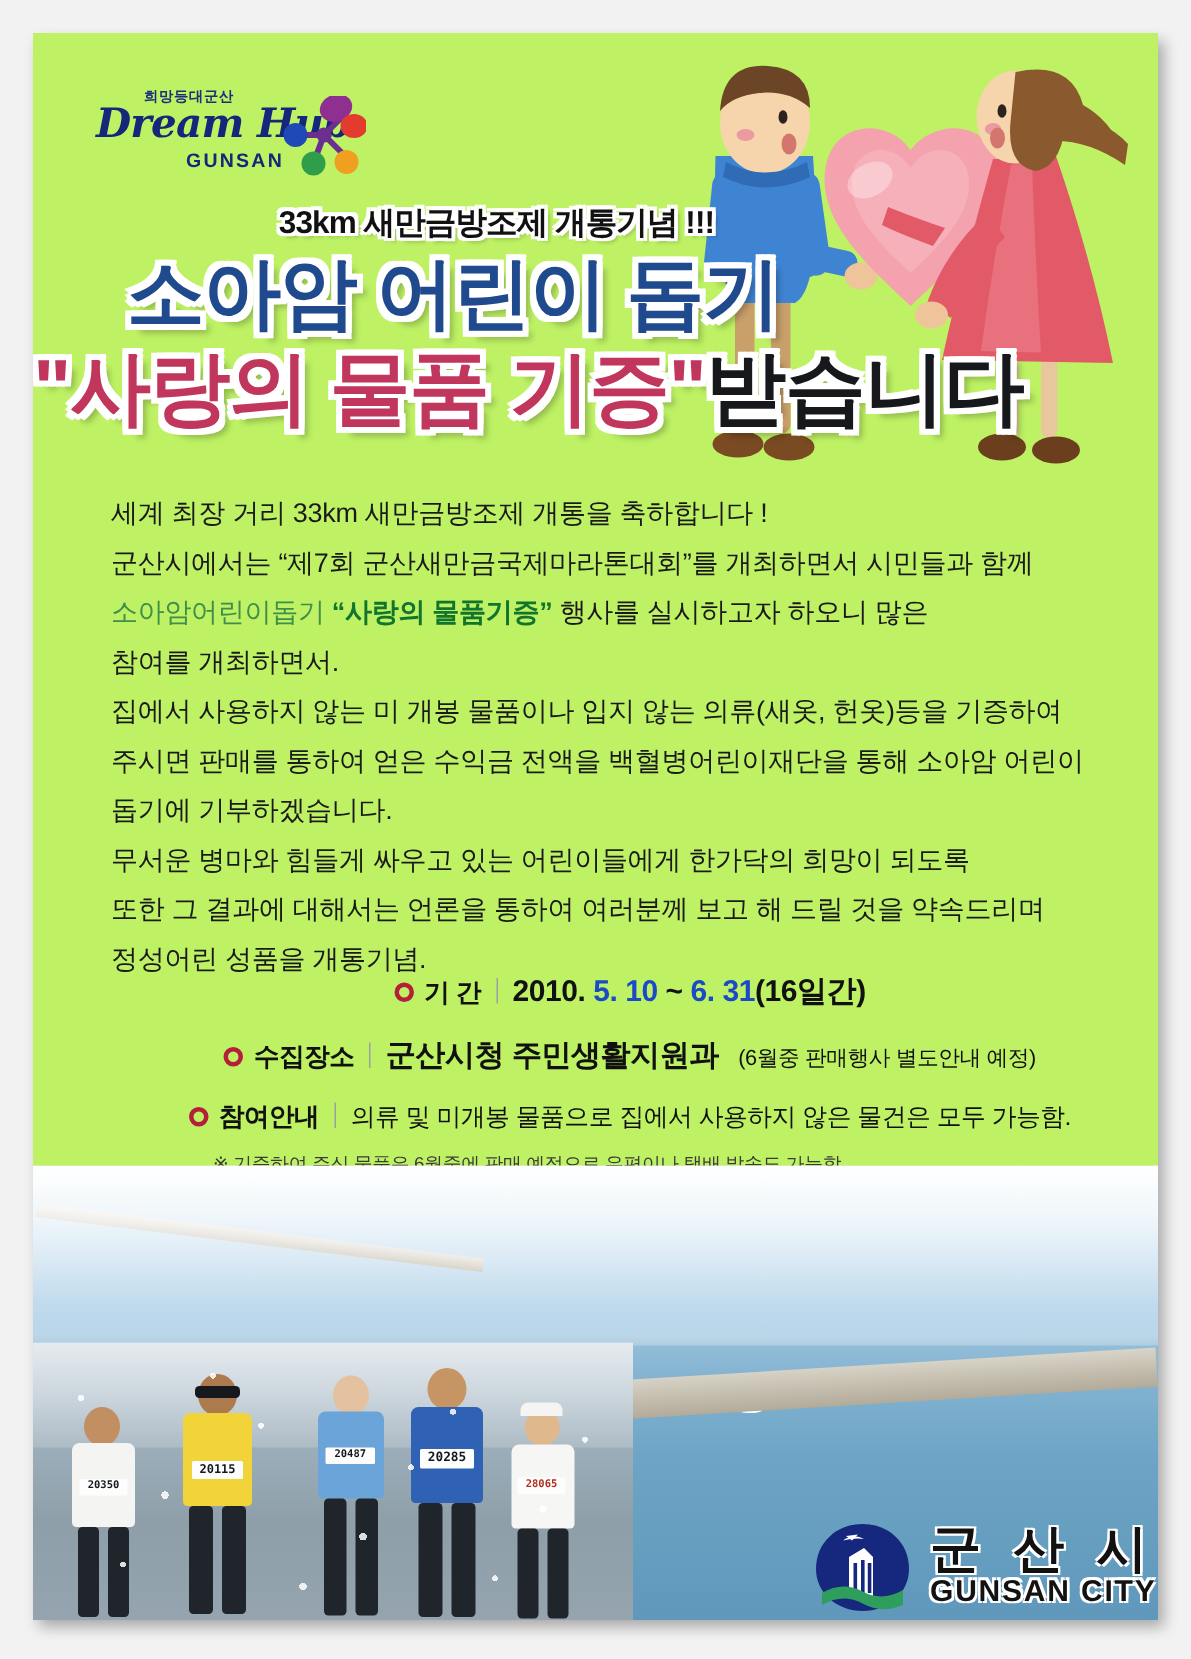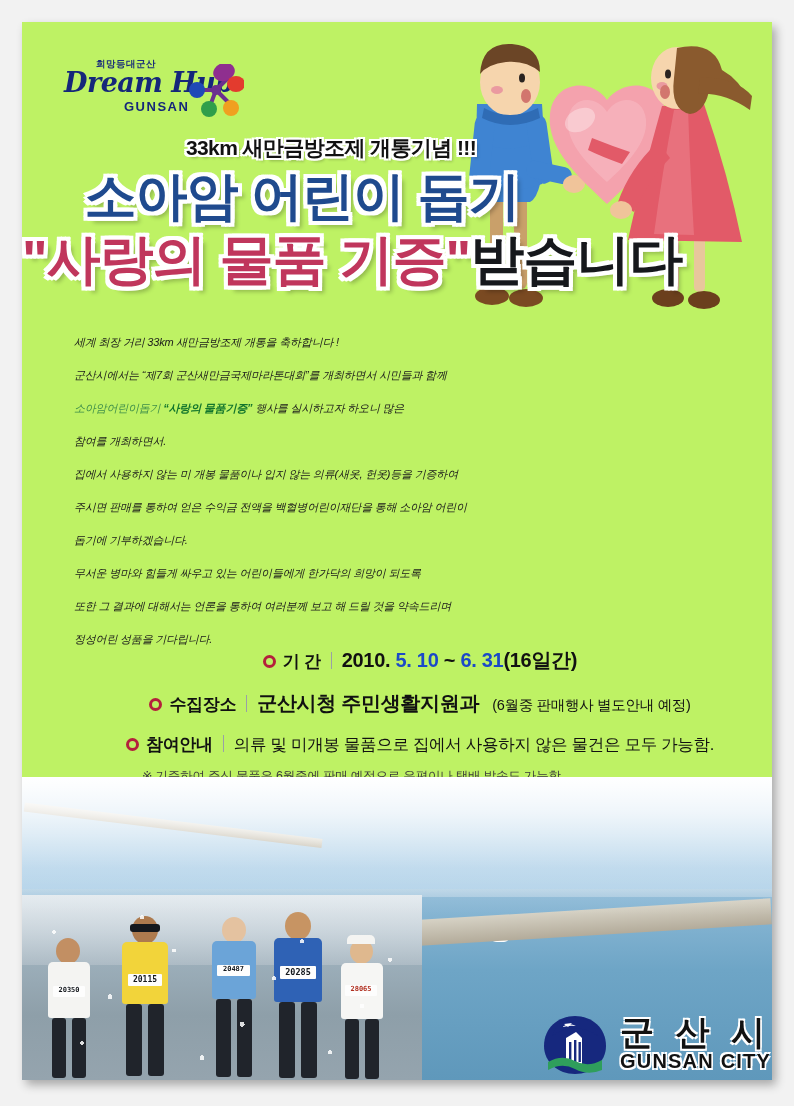--- a/index.html
+++ b/index.html
@@ -94,23 +94,22 @@
       -4px 0 0 #fff, 4px 0 0 #fff,
        0 -4px 0 #fff, 0 4px 0 #fff,
       -3px -3px 0 #fff, 3px -3px 0 #fff,
       -3px  3px 0 #fff, 3px  3px 0 #fff,
        6px 6px 4px rgba(0,0,0,.25);
   }
 
   
   .body-copy{
     position:absolute;left:52px;top:305px;width:660px;
-    font-size:11px;color:#1a1a1a;line-height:31px;
+    font-size:18px;color:#1a1a1a;line-height:31px;
     letter-spacing:-.2px;
-    font-style:italic;
   }
   .body-copy p{margin:0 0 2px 0;}
   .g-light{color:#3f8f4a;}
   .g-bold{color:#12752c;font-weight:bold;}
 
   
   .info{position:absolute;left:78px;top:625px;width:640px;}
   .irow{
     display:flex;align-items:baseline;
     margin-bottom:16px;white-space:nowrap;justify-content:center;
@@ -332,21 +331,21 @@
   <div class="body-copy">
     <p>세계  최장  거리 33km 새만금방조제  개통을  축하합니다 !</p>
     <p>군산시에서는  “제7회 군산새만금국제마라톤대회”를 개최하면서 시민들과  함께</p>
     <p><span class="g-light">소아암어린이돕기</span> <span class="g-bold">“사랑의 물품기증”</span><span> 행사를   실시하고자 하오니 많은</span></p>
     <p>참여를  개최하면서.</p>
     <p>집에서 사용하지 않는 미 개봉 물품이나 입지 않는 의류(새옷, 헌옷)등을 기증하여</p>
     <p>주시면 판매를 통하여 얻은 수익금 전액을 백혈병어린이재단을 통해  소아암 어린이</p>
     <p>돕기에  기부하겠습니다.</p>
     <p>무서운 병마와 힘들게 싸우고 있는 어린이들에게 한가닥의 희망이 되도록</p>
     <p>또한 그 결과에 대해서는 언론을 통하여 여러분께 보고 해 드릴 것을 약속드리며</p>
-    <p>정성어린 성품을 기다립니다.</p>
+    <p>정성어린 성품을 개통기념.</p>
   </div>
 
   <div class="info">
 
     <div class="irow">
       <span class="ring"></span>
       <span class="ilabel">기     간</span>
       <span class="vdiv"></span>
       <span class="ivalue big"><span>2010.</span> <span class="blue">5. 10</span> <span>~</span> <span class="blue">6. 31</span><span>(16일간)</span></span>
     </div>

